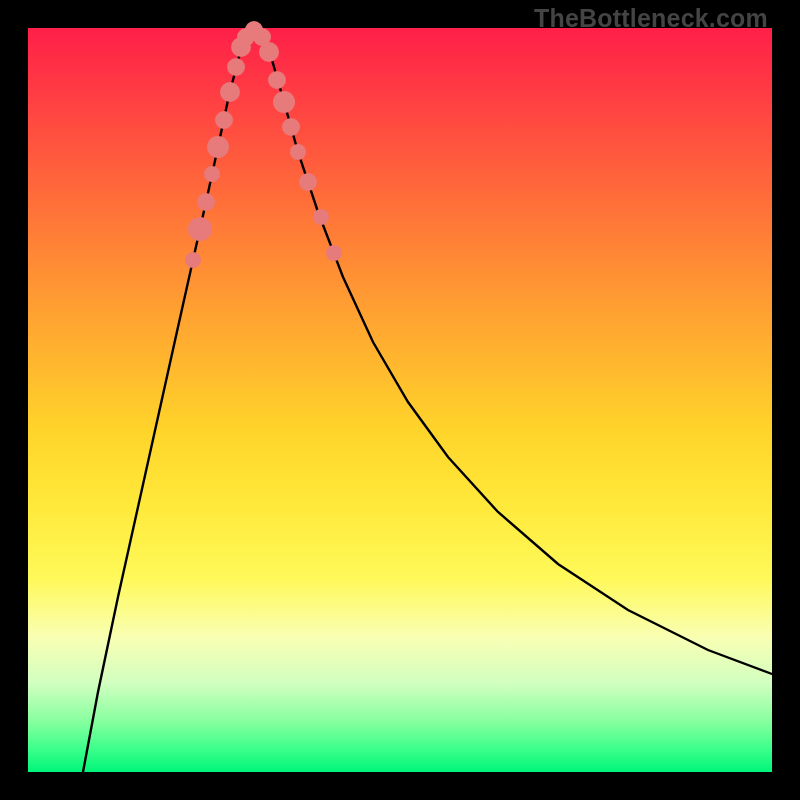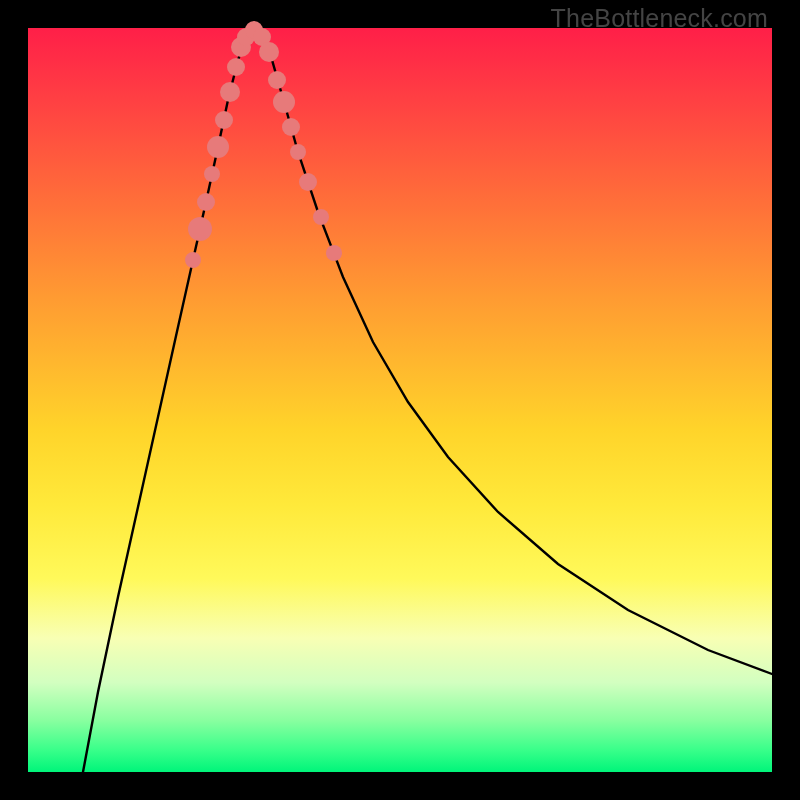--- a/index.html
+++ b/index.html
@@ -40,21 +40,21 @@
       #00f57a 100%
     );
   }
   .watermark {
     position: absolute;
     top: 4px;
     right: 32px;
     color: #444;
     font-size: 25px;
     letter-spacing: 0.2px;
-    font-weight: 400;
+    font-weight: 700;
   }
   svg.curve {
     position: absolute;
     left: 0;
     top: 0;
     width: 744px;
     height: 744px;
     overflow: visible;
   }
 </style>

